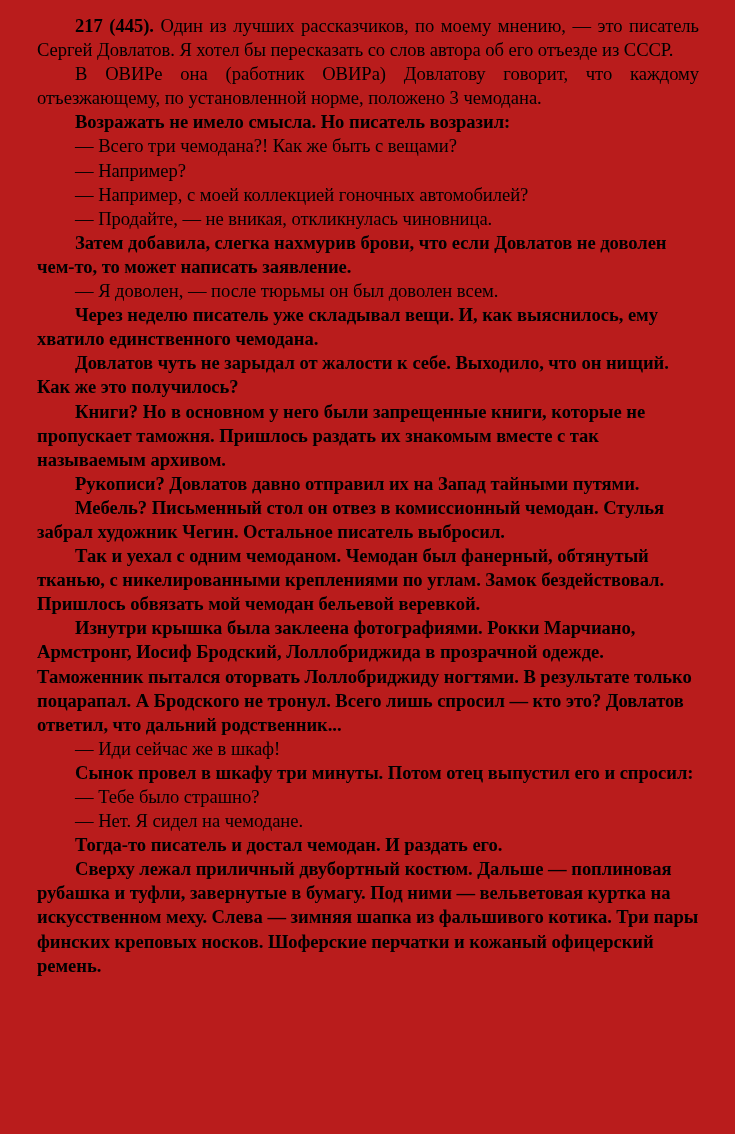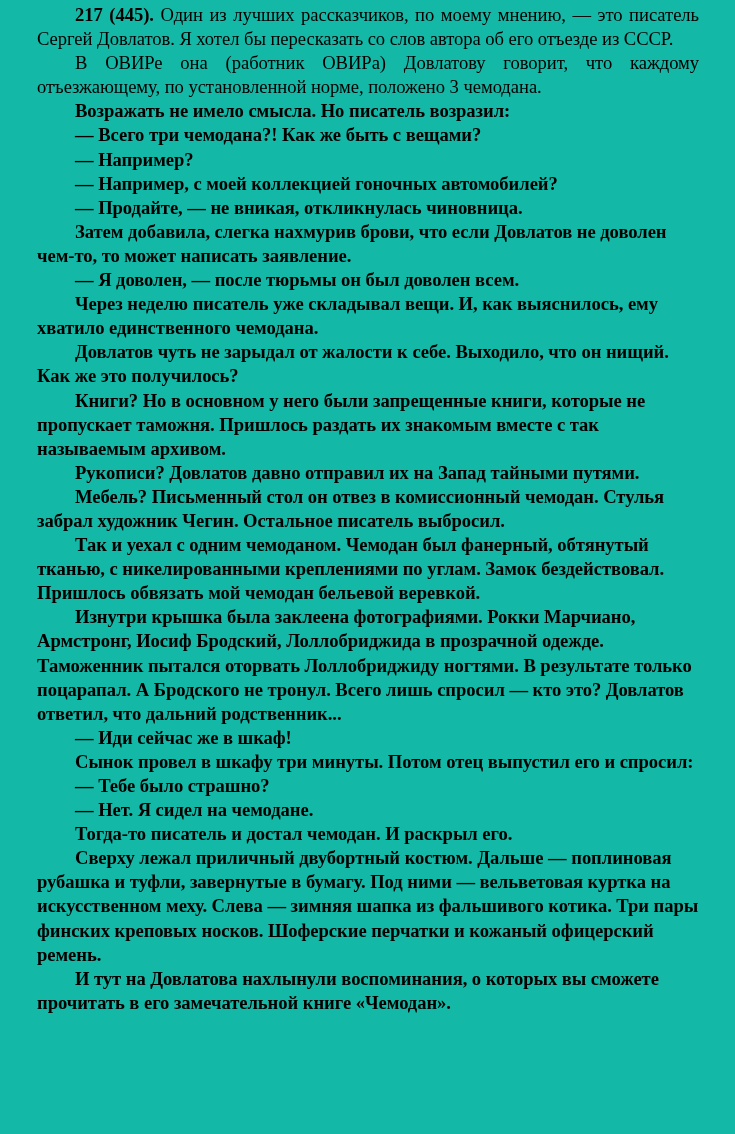--- a/index.html
+++ b/index.html
@@ -12,23 +12,23 @@
     height: 1134px;
     overflow: hidden;
     font-family: "Liberation Serif", "DejaVu Serif", serif;
     color: #000000;
   }
 
   #page {
     position: relative;
     width: 735px;
     height: 1134px;
-    background: #14b8a6;
+    background: #b91c1c;
     box-sizing: border-box;
-    padding: 3px 36px 0 37px;
+    padding: 14px 36px 0 37px;
   }
 
   .exercise-body {
     font-size: 18.6px;
     line-height: 24.1px;
     text-align: justify;
     text-justify: inter-word;
     -webkit-hyphens: manual;
     hyphens: manual;
     letter-spacing: -0.05px;
@@ -39,21 +39,20 @@
   .para {
     margin: 0;
     text-indent: 38px;
     text-align: justify;
   }
 
   
   .para.dialogue {
     text-align: left;
     text-indent: 38px;
-    font-weight: bold;
   }
 
   
   .para.flush {
     text-align: left;
     text-indent: 38px;
     font-weight: bold;
   }
 
   .ex-number {
@@ -101,20 +100,19 @@
 
 
     <p class="para dialogue"><span>— Иди сейчас же в шкаф!</span></p>
 
     <p class="para flush"><span>Сынок провел в шкафу три минуты. Потом отец выпустил его и спросил:</span></p>
 
     <p class="para dialogue"><span>— Тебе было страшно?</span></p>
 
     <p class="para dialogue"><span>— Нет. Я сидел на чемодане.</span></p>
 
-    <p class="para flush"><span>Тогда-то писатель и достал чемодан. И раскрыл его.</span></p>
+    <p class="para flush"><span>Тогда-то писатель и достал чемодан. И раздать его.</span></p>
 
     <p class="para flush"><span>Сверху лежал приличный двубортный костюм. Дальше — поплиновая рубашка и туфли, завернутые в бумагу. Под ними — вельветовая куртка на искусственном меху. Слева — зимняя шапка из фальшивого котика. Три пары финских креповых носков. Шоферские перчатки и кожаный офицерский ремень.</span></p>
 
-    <p class="para flush"><span>И тут на Довлатова нахлынули воспоминания, о которых вы сможете прочитать в его замечательной книге «Чемодан».</span></p>
 
   </div>
 </div>
 
 </body></html>

